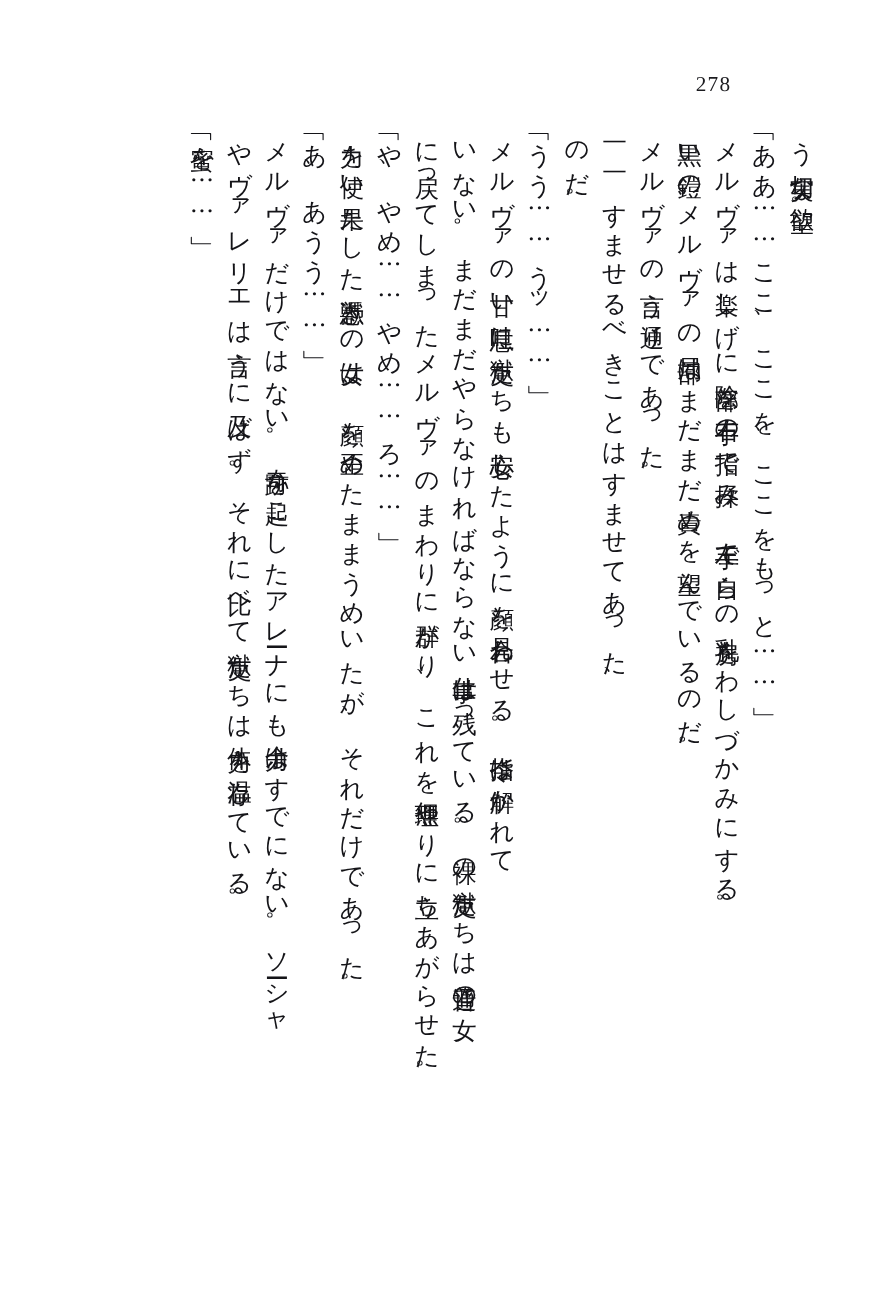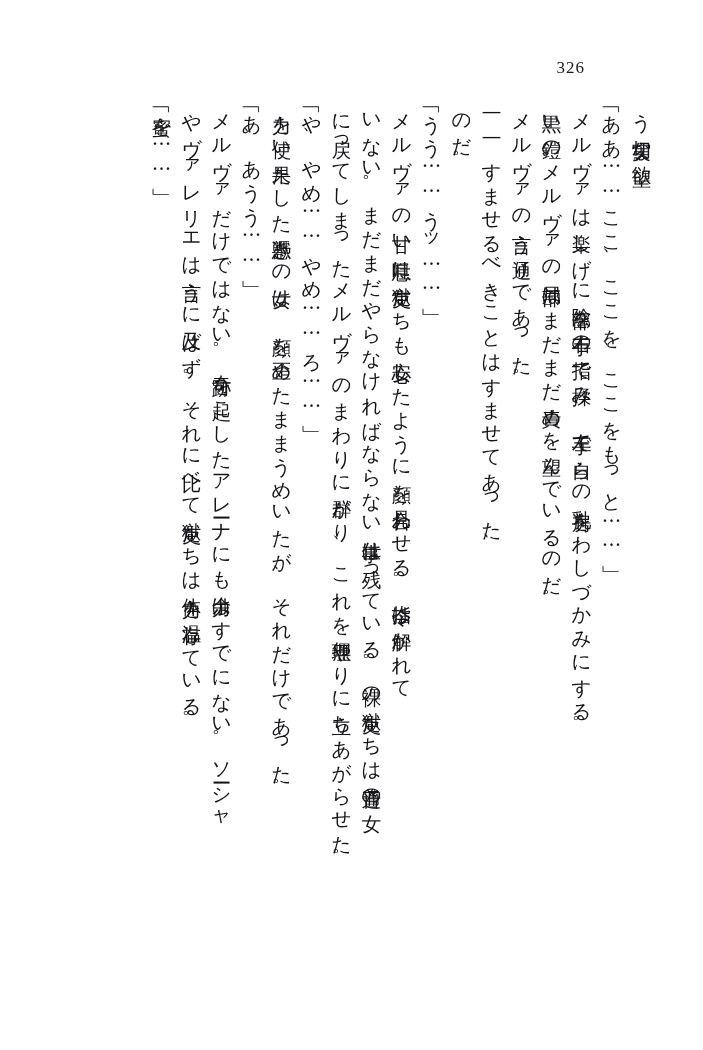--- a/index.html
+++ b/index.html
@@ -56,21 +56,21 @@
     white-space: pre-wrap;
     color: #141418;
     font-family: "DejaVu Serif", "Liberation Serif", serif;
   }
 </style>
 </head>
 <body>
 
 <div id="page">
 
-  <div class="page-number">326</div>
+  <div class="page-number">278</div>
 
   <div class="text-body">
     <div class="col">う切実な欲望。</div>
     <div class="col">「ああ……ここ、ここを、ここをもっと……」</div>
     <div class="col">メルヴァは楽しげに陰部を右手の指で揉み、左手で自らの乳房をわしづかみにする。</div>
     <div class="col">黒い鎧のメルヴァの局部はまだまだ責めを望んでいるのだ。</div>
     <div class="col">メルヴァの言う通りであった。</div>
     <div class="col">——すませるべきことはすませてあった、</div>
     <div class="col">のだ。</div>
     <div class="col">「うう……うッ……」</div>

